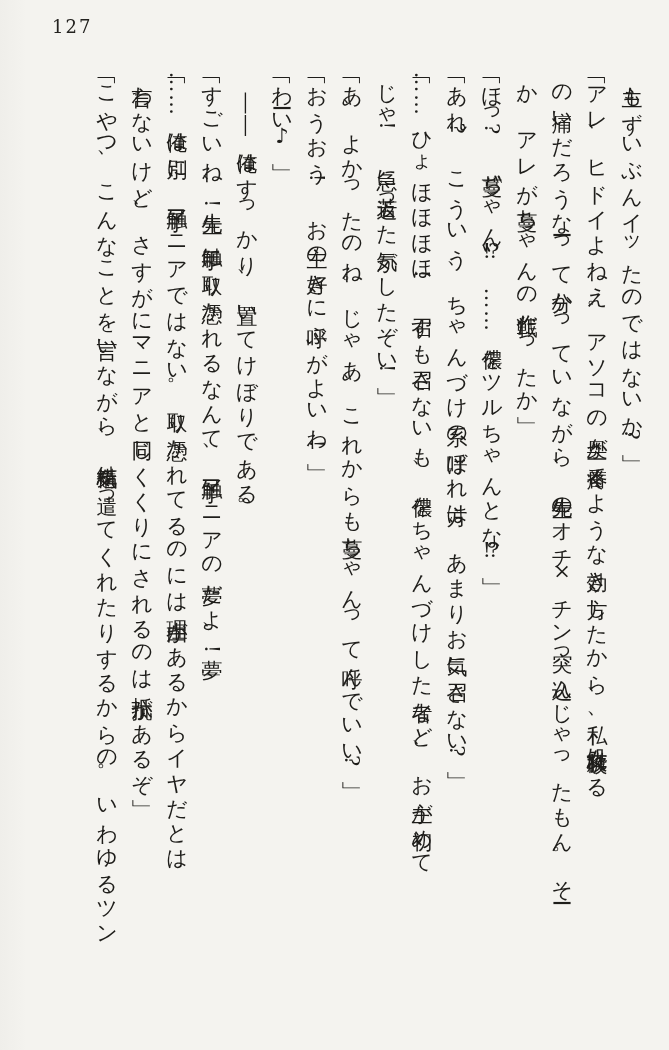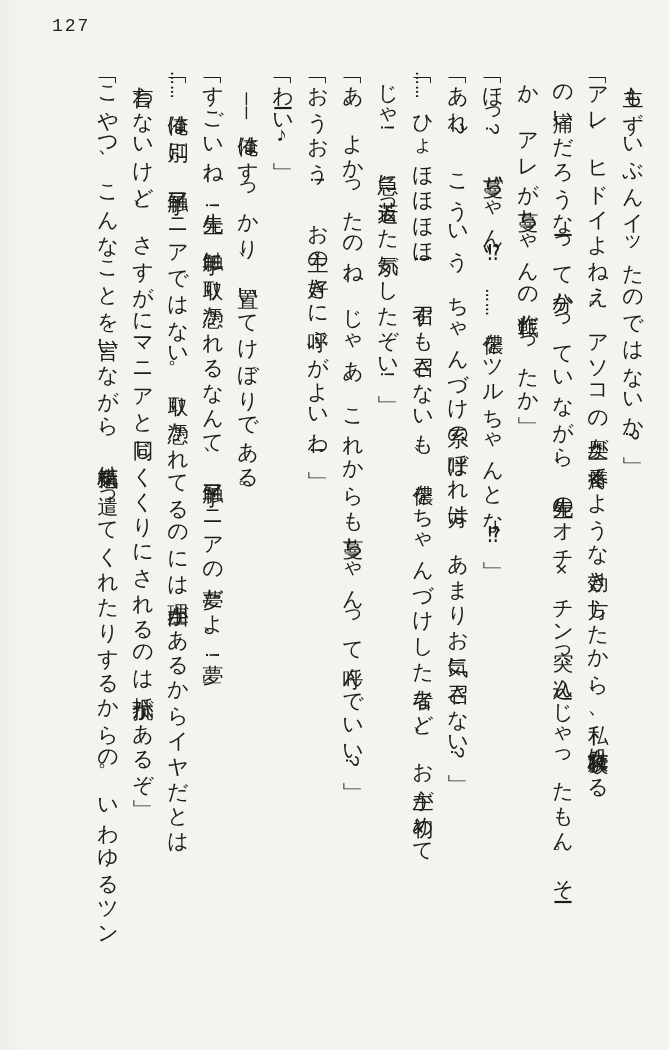--- a/index.html
+++ b/index.html
@@ -11,21 +11,20 @@
     height: 1050px;
     position: relative;
     background: #f3f2ee;
     overflow: hidden;
     font-family: "DejaVu Serif", "Liberation Serif", serif;
   }
   .page {
     position: absolute;
     inset: 0;
     background: linear-gradient(90deg, #efeeea 0%, #f4f3ef 4%, #f4f3ef 100%);
-    font-family: Liberation Mono, monospace;
   }
   .page-number {
     position: absolute;
     top: 16px;
     left: 52px;
     font-size: 18px;
     letter-spacing: 2px;
     color: #23221f;
   }
   .text-block {

